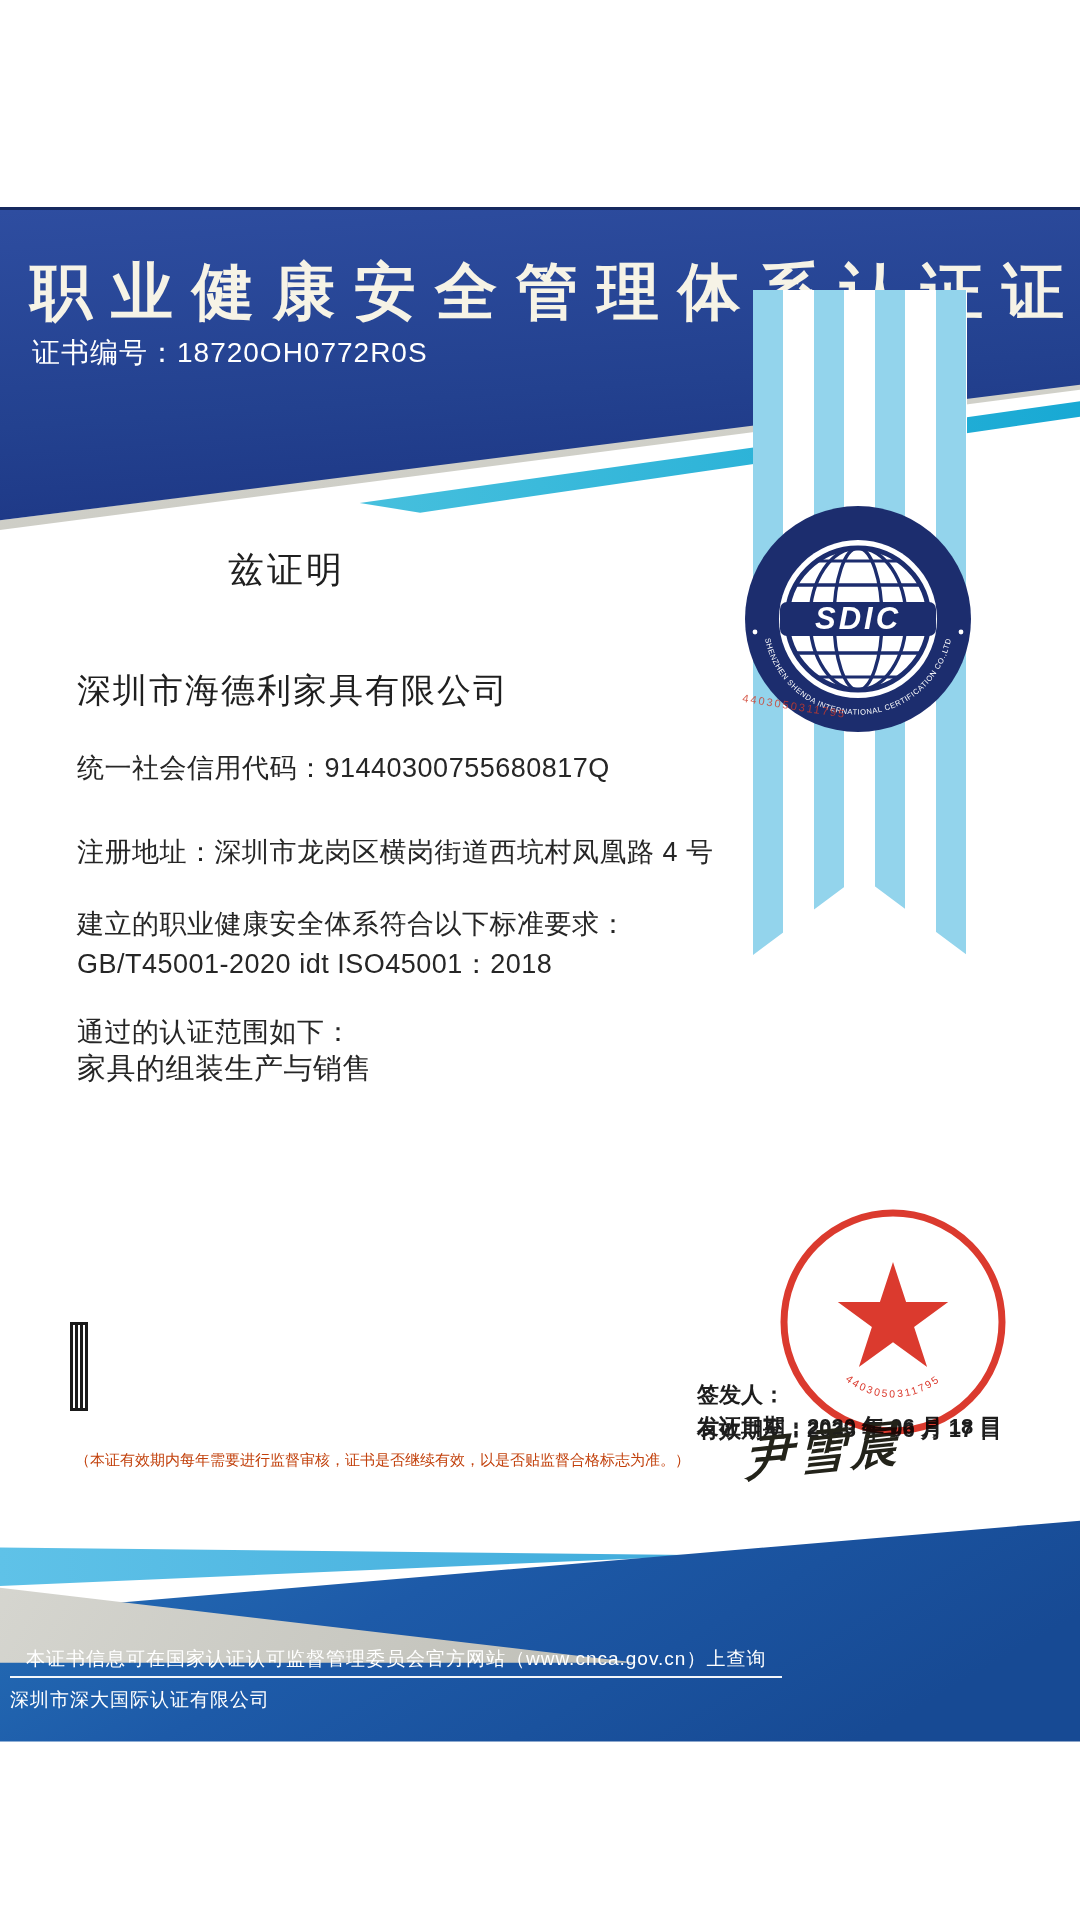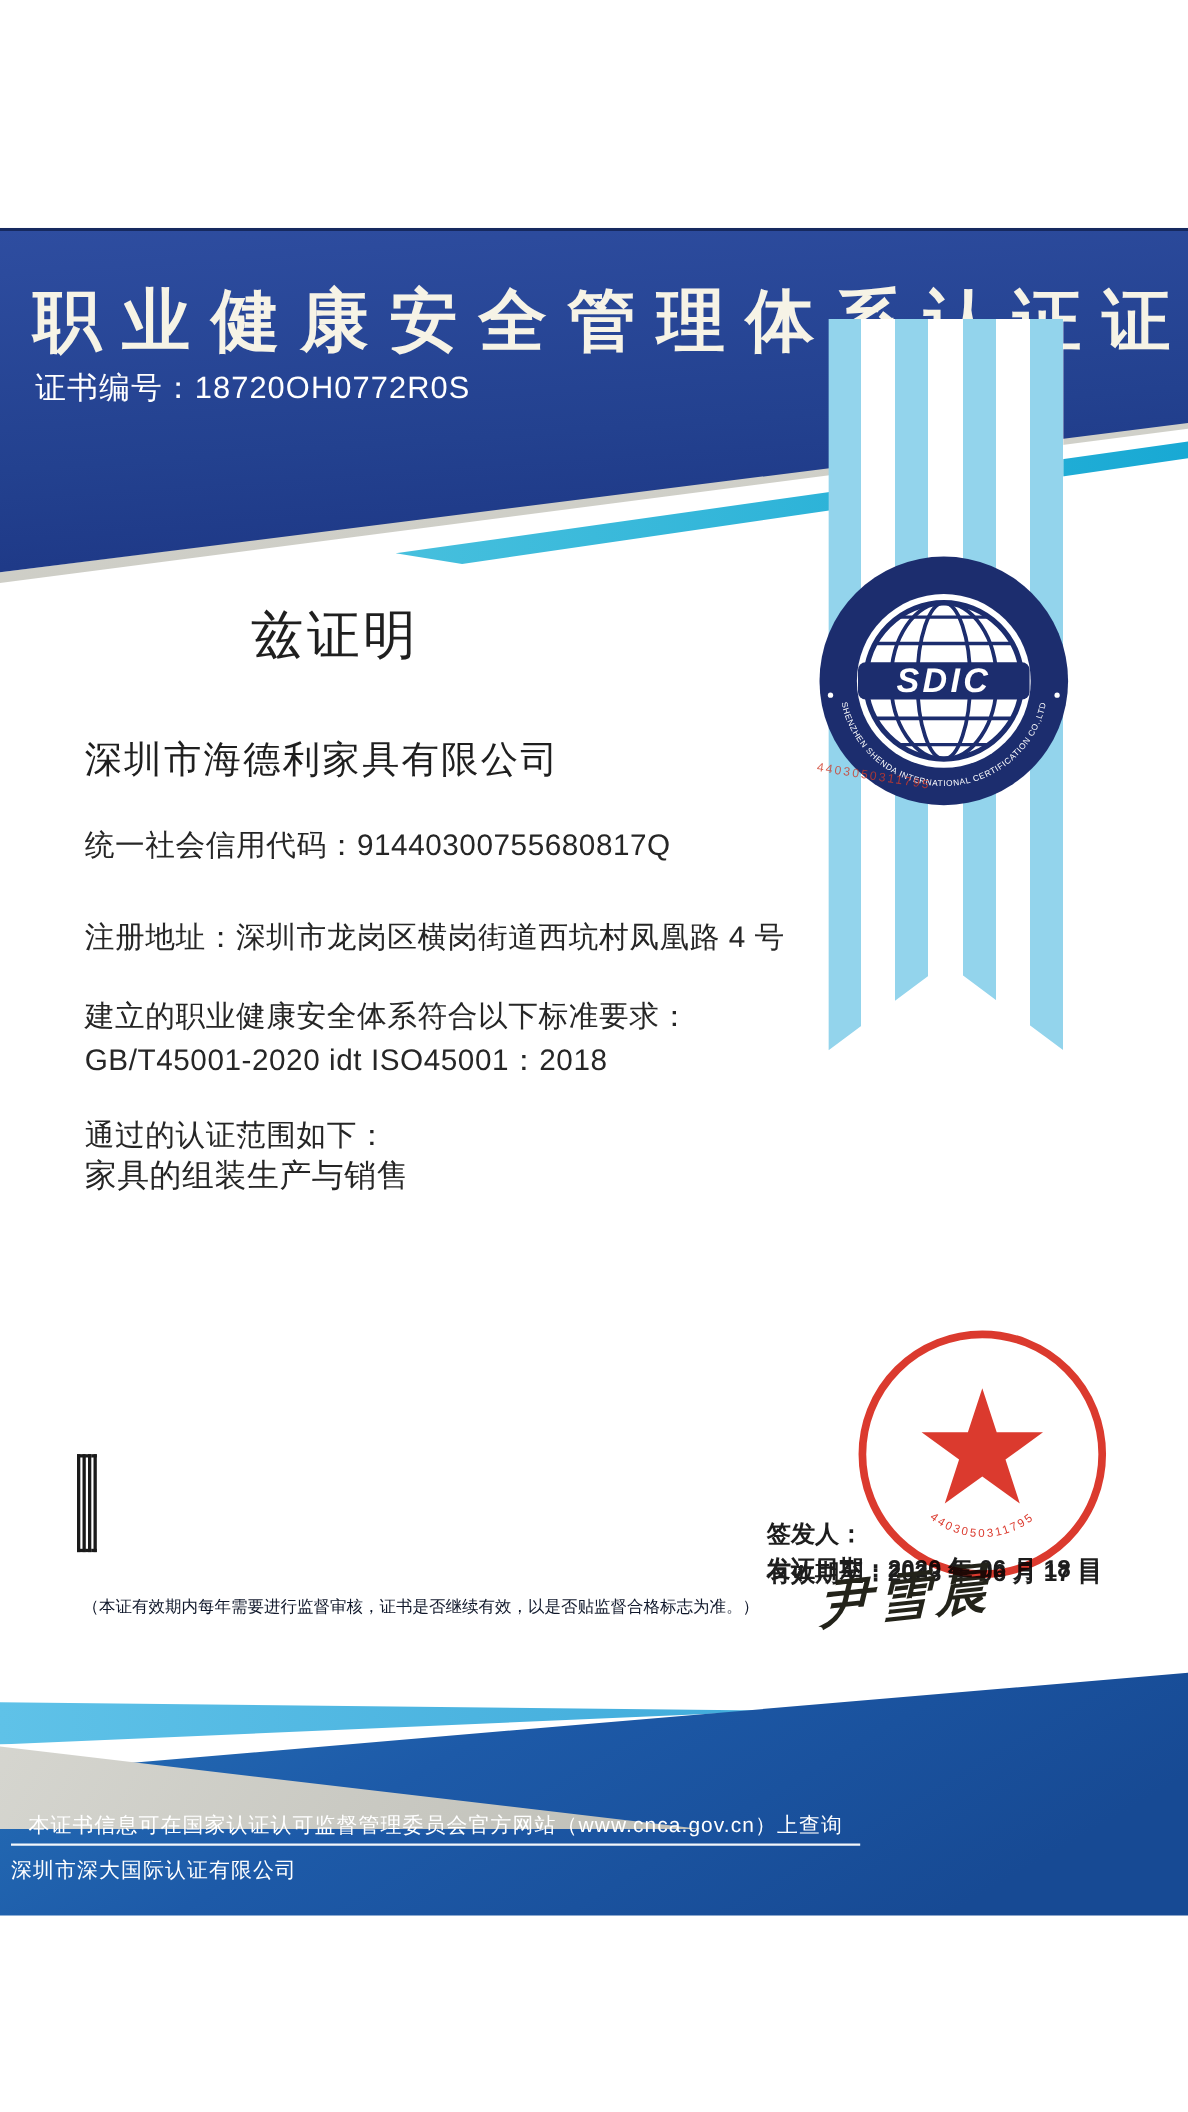--- a/index.html
+++ b/index.html
@@ -26,37 +26,37 @@
   
   .ribbon{left:753px;top:290px;width:214px;height:665px;z-index:5;
     background:repeating-linear-gradient(90deg,#93d4ec 0px,#93d4ec 30px,#ffffff 30px,#ffffff 61px);
     clip-path:polygon(0 0,100% 0,100% 100%,50% 88%,0 100%);
     box-shadow:0 2px 6px rgba(0,0,60,.18);}
   .badge{left:728px;top:489px;width:260px;height:260px;z-index:6;}
   .ghost-serial{left:742px;top:700px;z-index:7;color:#cf3a28;font-size:11px;
     letter-spacing:2px;opacity:.8;transform:rotate(9deg);}
 
   
-  .statement{left:228px;top:546px;font-size:48px;color:#1f1f1f;letter-spacing:3px;z-index:6;}
+  .statement{left:228px;top:546px;font-size:36px;color:#1f1f1f;letter-spacing:3px;z-index:6;}
   .company{left:77px;top:668px;font-size:34px;color:#1f1f1f;letter-spacing:2px;z-index:6;}
   .bodyline{font-size:27px;color:#262626;letter-spacing:.5px;z-index:6;}
   .credit{left:77px;top:750px;}
   .addr{left:77px;top:834px;}
   .std1{left:77px;top:906px;}
   .std2{left:77px;top:946px;}
   .scope1{left:77px;top:1014px;}
   .scope2{left:77px;top:1049px;font-size:29px;}
 
   
   .audit{left:70px;top:1322px;z-index:6;border-collapse:collapse;}
   .audit th,.audit td{border:3px solid #1a1a1a;}
   .audit th{width:181px;height:31px;font-size:20px;font-weight:normal;color:#111;}
   .audit td{height:81px;}
   .audit-note{left:75px;top:1451px;width:555px;text-align:left;font-size:15px;
-    color:#0f172a;z-index:6;white-space:nowrap;}
+    color:#c2410c;z-index:6;white-space:nowrap;}
 
   
   .issue-line{left:697px;font-size:22px;font-weight:bold;color:#1d1d1d;z-index:6;white-space:nowrap;}
   .d1{top:1412px;} .d2{top:1415px;} .d3{top:1380px;}
   .signature{left:745px;top:1420px;z-index:6;font-family:"DejaVu Serif","Liberation Serif",serif;
     font-style:italic;font-weight:bold;font-size:47px;color:#23231a;
     transform:rotate(-6deg) skewX(-6deg);letter-spacing:6px;}
 
   
   .seal{left:773px;top:1202px;width:240px;height:240px;z-index:8;

